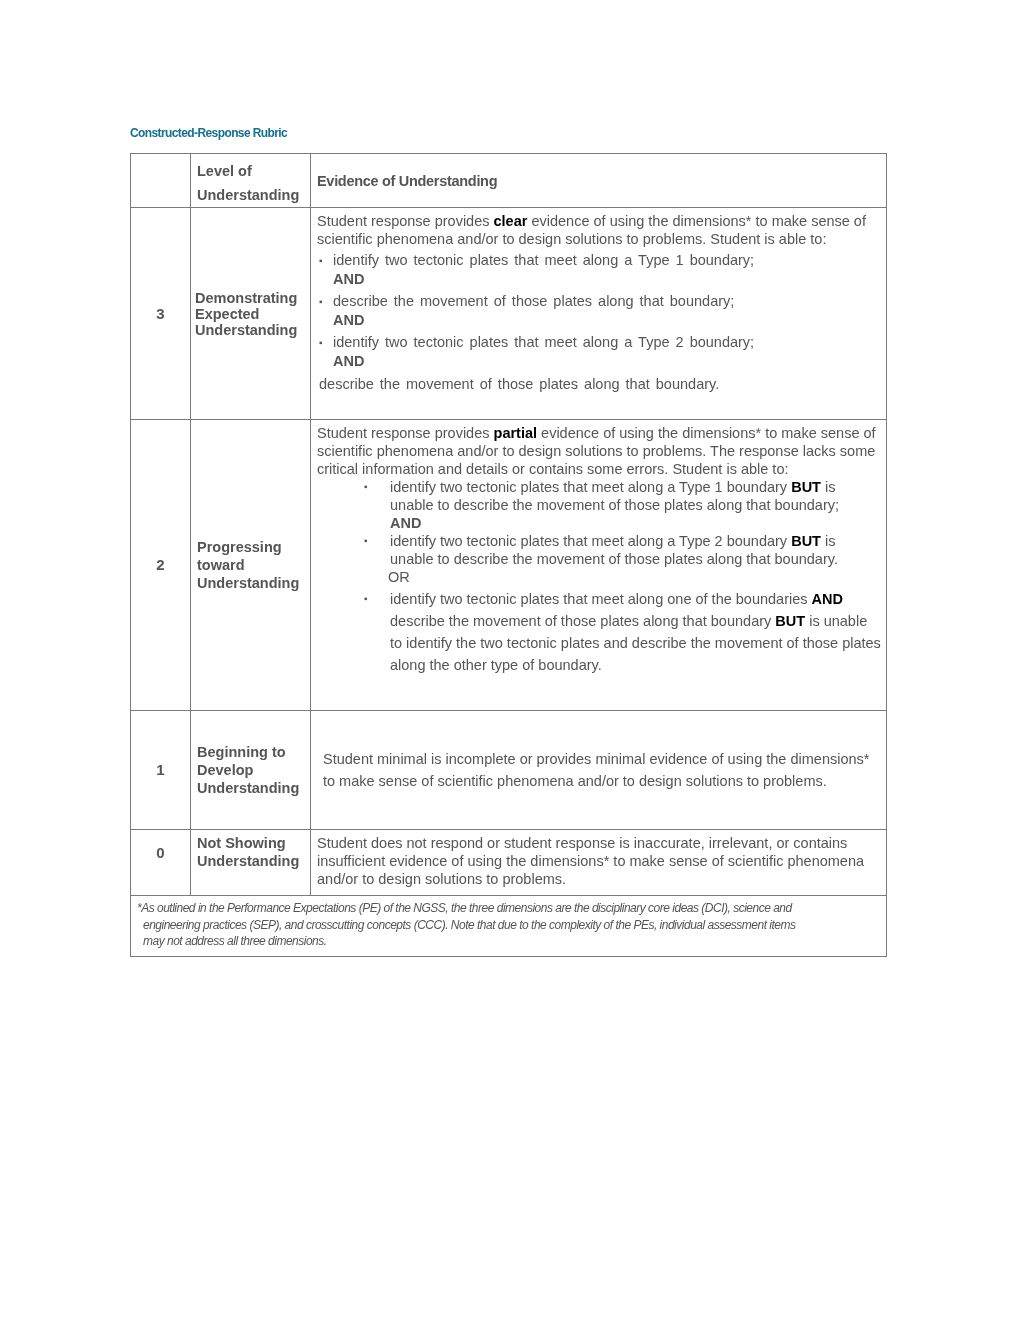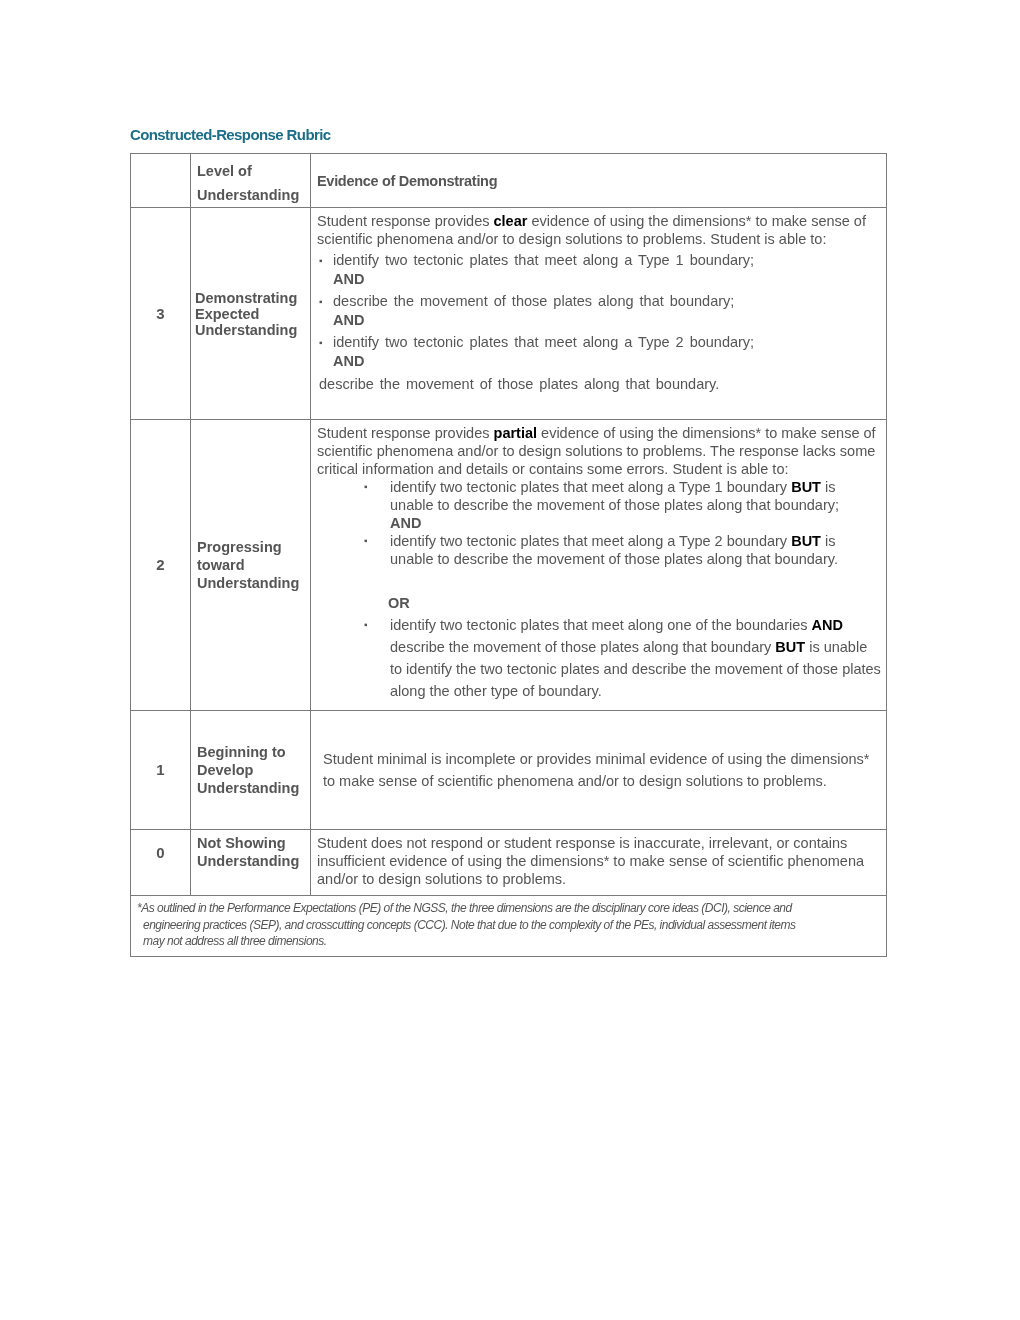--- a/index.html
+++ b/index.html
@@ -1,19 +1,19 @@
 <!DOCTYPE html>
 <html><head>
   <meta charset="utf-8">
   <style>
     html, body { margin: 0; padding: 0; background: #ffffff; }
     body { width: 1020px; height: 1320px; position: relative; font-family: "Liberation Sans", sans-serif; color: #555555; }
     .page-title {
       position: absolute; left: 130px; top: 126px;
-      font-family: "Liberation Sans", sans-serif; font-weight: bold; font-size: 15px;
+      font-family: "Liberation Sans", sans-serif; font-weight: bold; font-size: 12px;
       color: #1a6e8a; letter-spacing: -0.6px;
     }
     table.rubric {
       position: absolute; left: 130px; top: 153px; width: 756px;
       border-collapse: collapse; table-layout: fixed;
       font-size: 14.5px; line-height: 18px; color: #555555;
     }
     table.rubric td { border: 1px solid #7a7a7a; vertical-align: top; padding: 0; }
     .pe-cell { padding: 4px 6px 2px 6px !important; height: 37px; }
     .pe-label { font-weight: bold; }
@@ -29,21 +29,21 @@
     .row2 { height: 291px; }
     .row1 { height: 119px; }
     .row0 { height: 66px; }
     .bul3 { display: block; padding-left: 2px; margin-top: 3px; word-spacing: 2px; }
     .bul3 .dot { display: inline-block; width: 14px; font-size: 10px; vertical-align: 1px; }
     .and3 { display: block; font-weight: bold; padding-left: 16px; line-height: 19px; }
     .indent-list { margin-left: 47px; }
     .bul2 { position: relative; display: block; padding-left: 26px; }
     .bul2 .dot { position: absolute; left: 0; top: 0; font-size: 10px; }
     .and2 { display: block; font-weight: bold; padding-left: 26px; }
-    .or2 { display: block; font-weight: bold; padding-left: 24px; margin-top: 26px; }
+    .or2 { display: block; font-weight: normal; padding-left: 24px; }
     .tall { line-height: 22px; }
     .ev1 { vertical-align: middle !important; padding: 0 4px 0 12px !important; line-height: 22px; }
     .footnote {
       padding: 4px 4px 4px 6px !important; font-style: italic; font-size: 12px; line-height: 16.5px;
       letter-spacing: -0.5px; height: 52px;
     }
     .fn-indent { padding-left: 6px; display: block; }
     b { color: #000000; }
   </style>
 </head>
@@ -56,21 +56,21 @@
     <col style="width:60px">
     <col style="width:120px">
     <col style="width:576px">
   </colgroup>
 
   <tbody>
 
   <tr>
     <td class="hdr-cell"></td>
     <td class="hdr-level">Level of Understanding</td>
-    <td class="hdr-evidence">Evidence of Demonstrating</td>
+    <td class="hdr-evidence">Evidence of Understanding</td>
   </tr>
 
   <tr class="row3">
     <td class="score">3</td>
     <td class="level tight">Demonstrating Expected Understanding</td>
     <td class="evidence">
       <span><span>Student response provides </span><b>clear</b><span> evidence of using the dimensions* to make sense of scientific phenomena and/or to design solutions to problems. Student is able to:</span></span>
       <span class="bul3"><span class="dot">▪</span><span>identify two tectonic plates that meet along a Type 1 boundary;</span></span>
       <span class="and3">AND</span>
       <span class="bul3"><span class="dot">▪</span><span>describe the movement of those plates along that boundary;</span></span>

